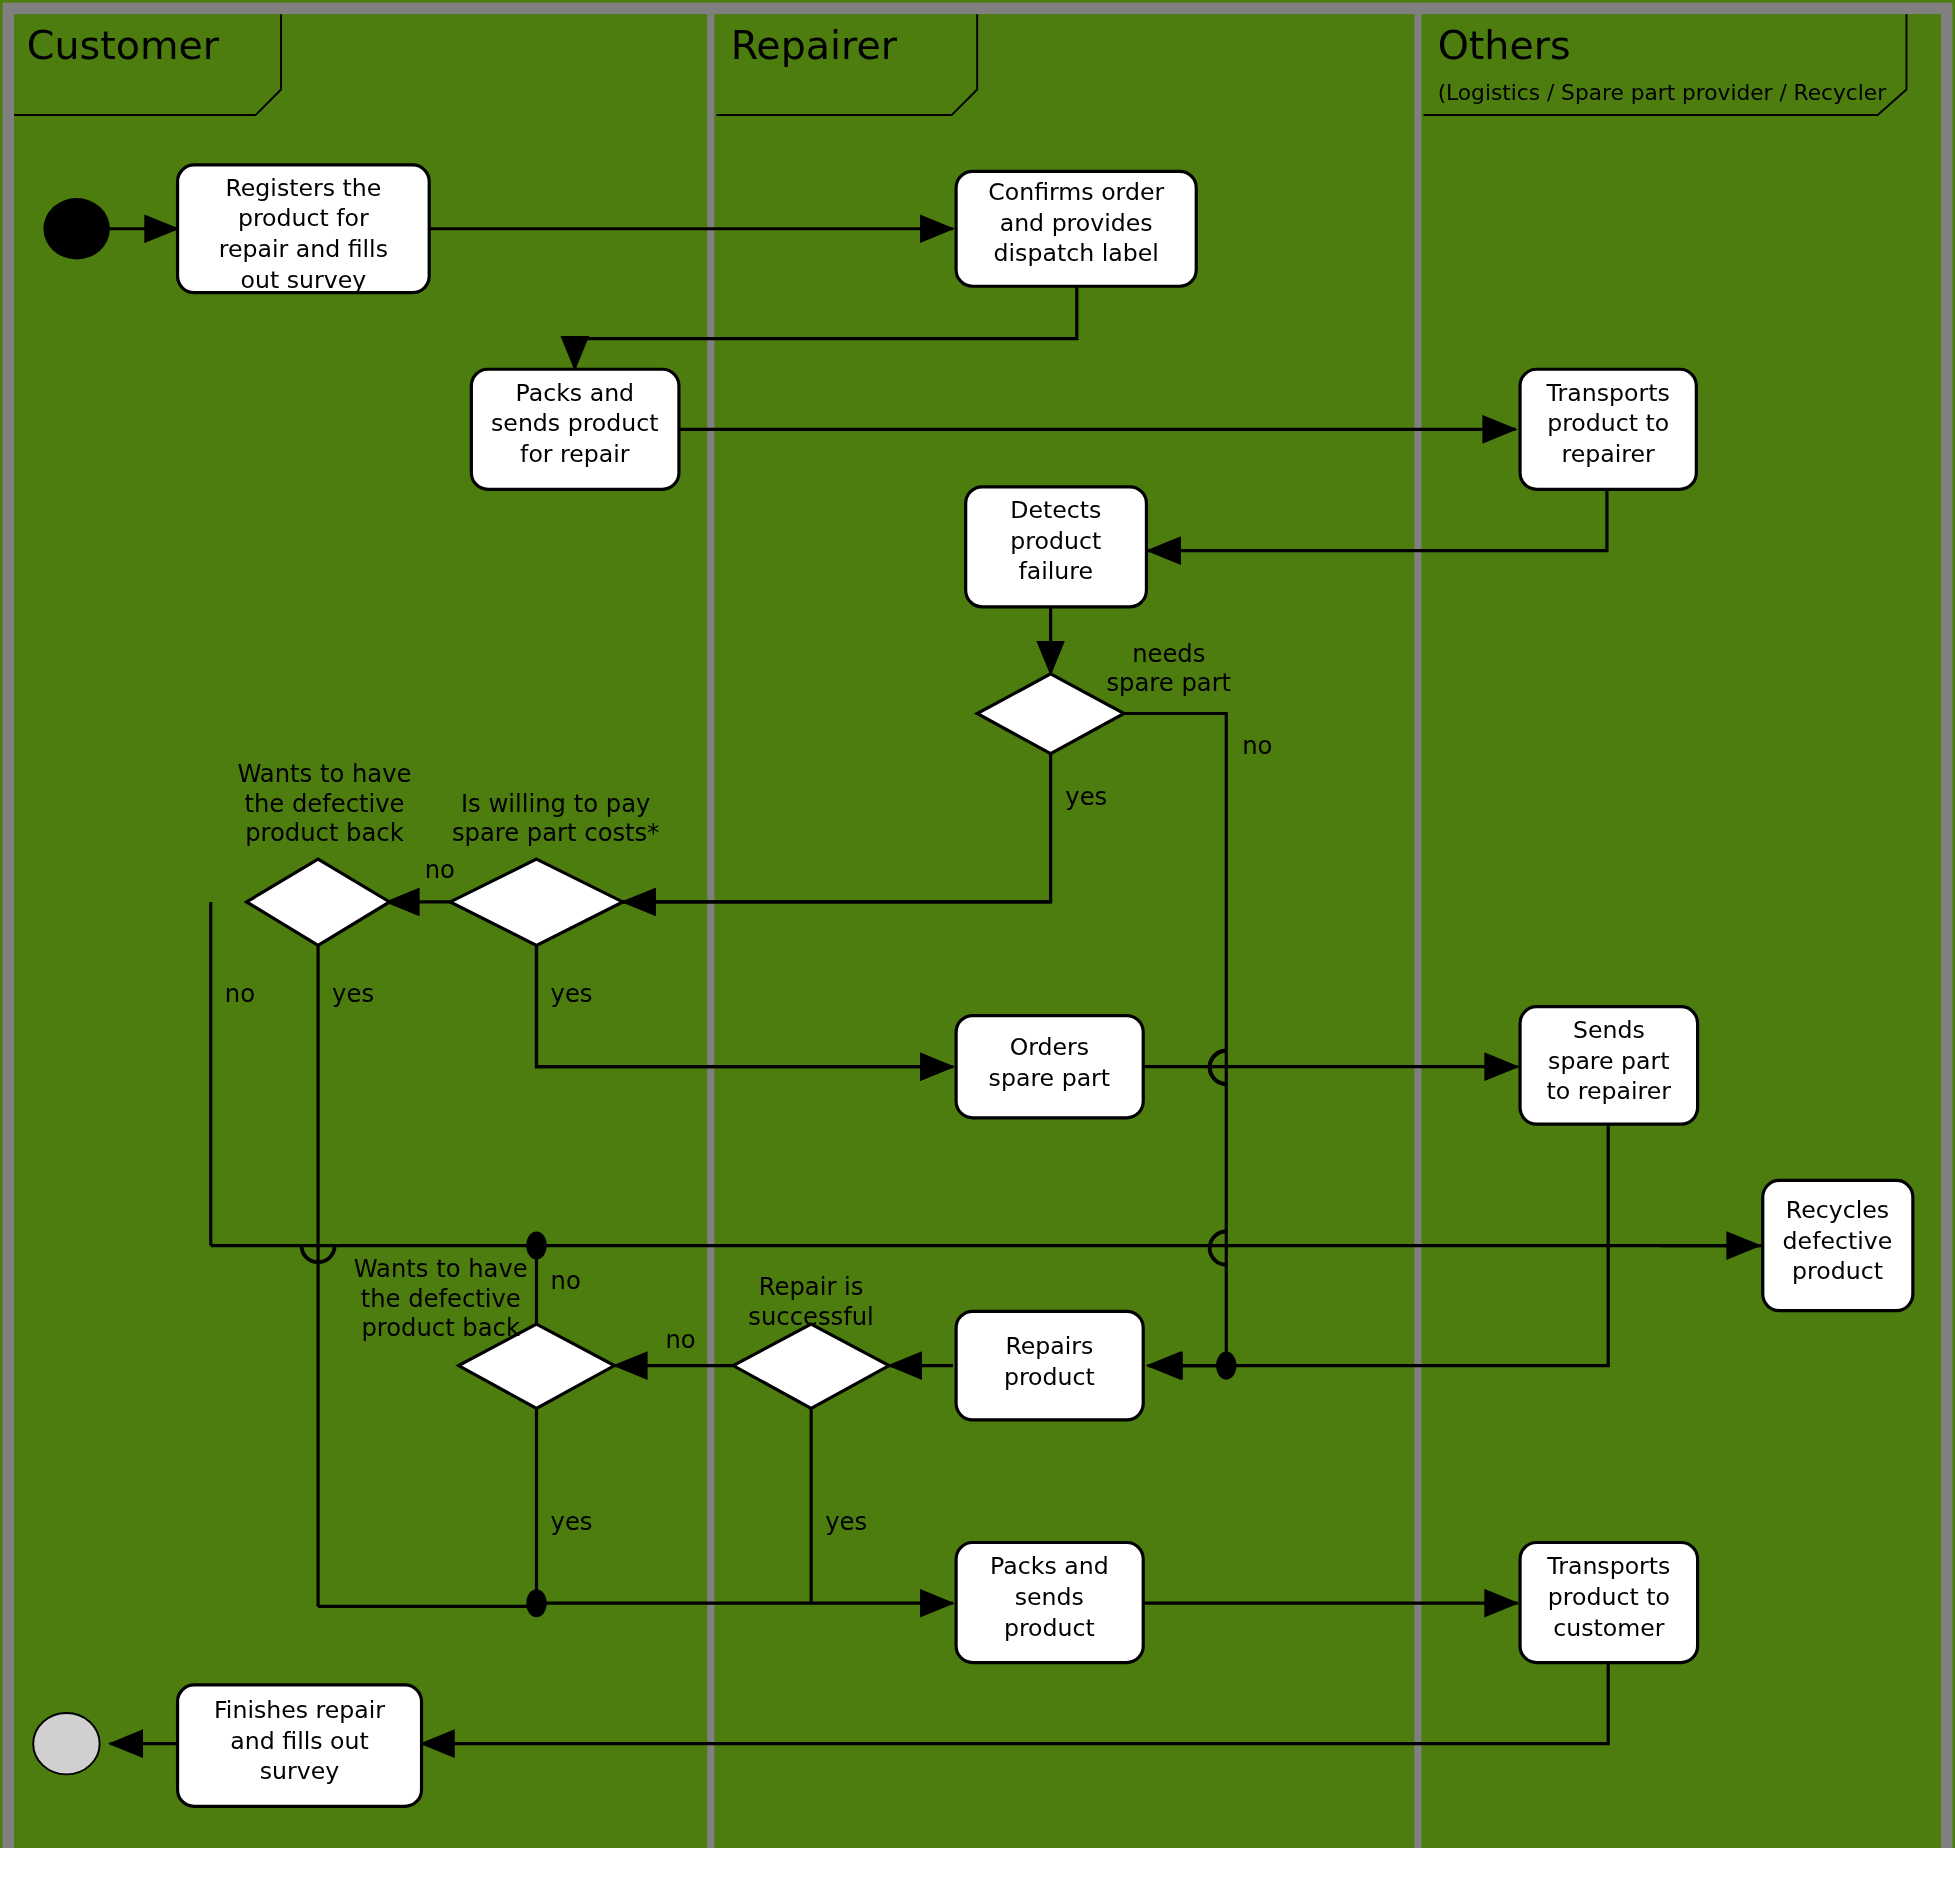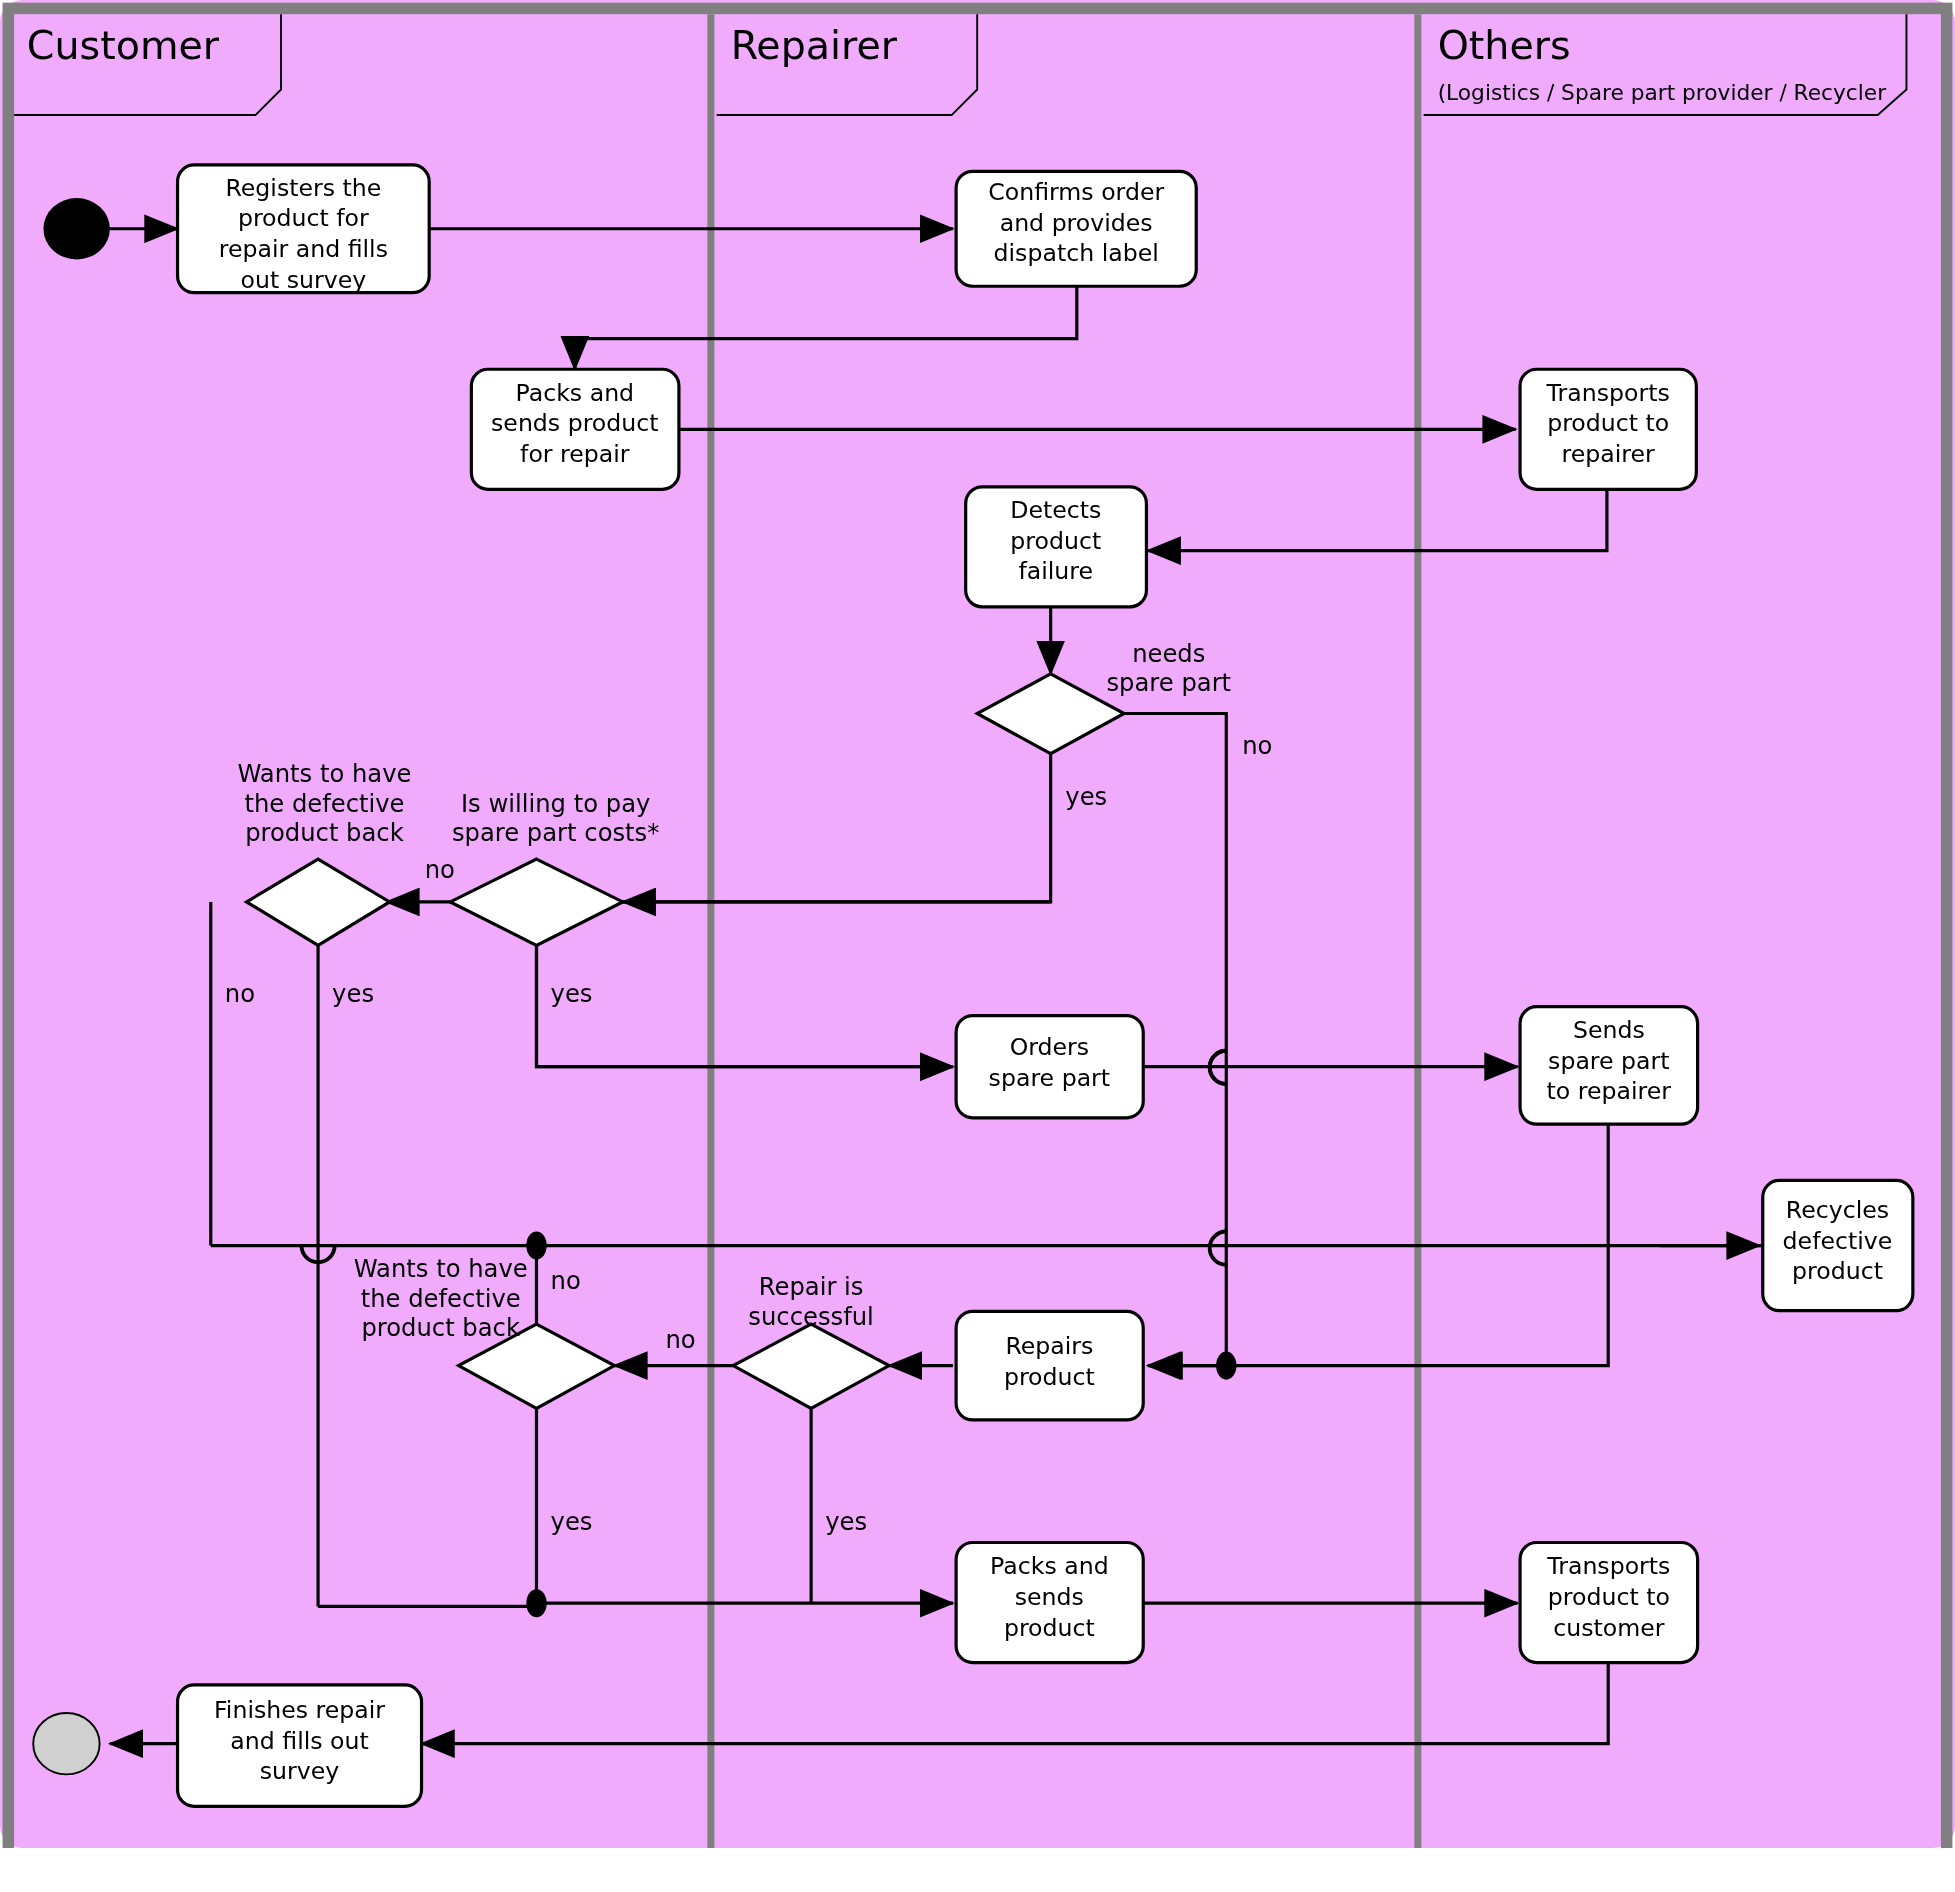--- a/index.html
+++ b/index.html
@@ -4,23 +4,22 @@
 <style>
   html, body {
     margin: 0;
     padding: 0;
     background: #ffffff;
   }
   #root {
     position: relative;
     width: 1955px;
     height: 1848px;
-    background: #f0abfc;
-    font-family: "DejaVu Sans", "Liberation Sans", sans-serif;
-    border-radius: 22px;
+    background: #4d7c0f;
+    font-family: "DejaVu Sans", "Liberation Sans", sans-serif;
   }
   svg#diagram {
     position: absolute;
     left: 0; top: 0;
     width: 1955px;
     height: 1892px;
     display: block;
   }
   .lane-frame { fill: none; stroke: #808080; stroke-width: 18; }
   .lane-divider { stroke: #808080; stroke-width: 11; }

